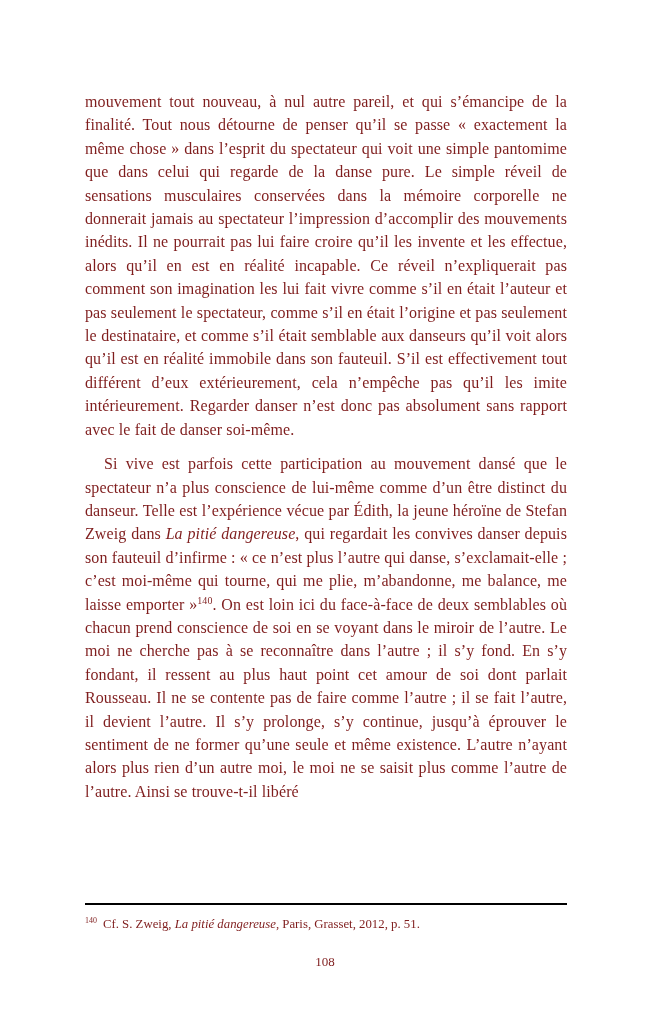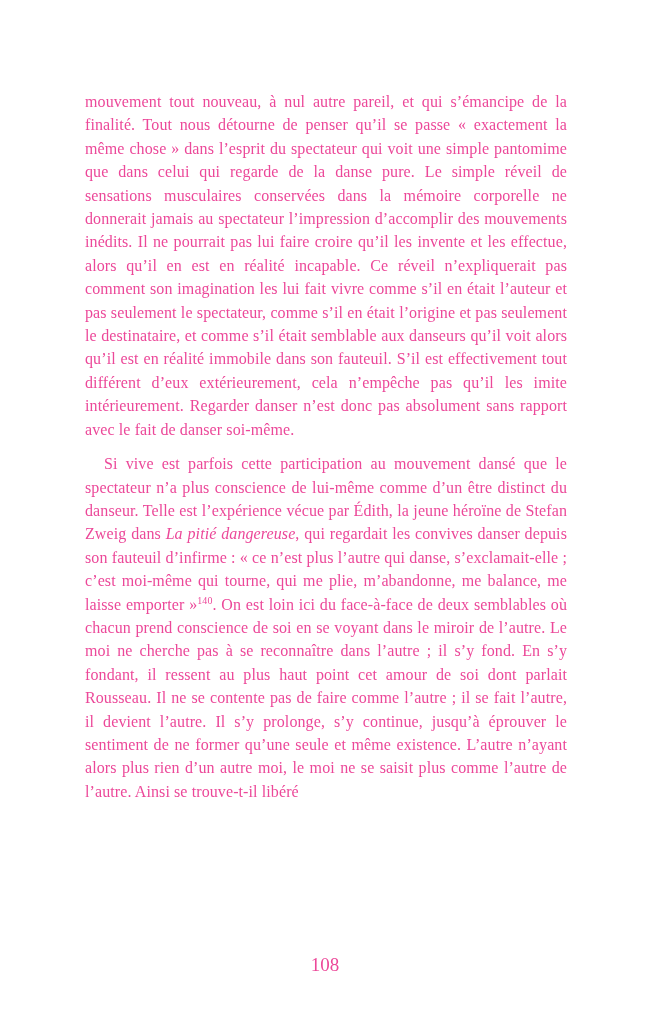--- a/index.html
+++ b/index.html
@@ -6,21 +6,21 @@
     margin: 0;
     padding: 0;
     background: #ffffff;
   }
   .page {
     position: relative;
     width: 650px;
     height: 1036px;
     background: #ffffff;
     font-family: "Liberation Serif", serif;
-    color: #ec4899;
+    color: #7f1d1d;
     overflow: hidden;
   }
   .text-block {
     position: absolute;
     top: 90px;
     left: 85px;
     width: 482px;
   }
   .para {
     margin: 0;
@@ -60,27 +60,31 @@
   }
   .footnote sup {
     margin-right: 6px;
   }
   .page-number {
     position: absolute;
     top: 954px;
     left: 0;
     width: 100%;
     text-align: center;
-    font-size: 19px;
+    font-size: 13px;
   }
 </style>
 </head>
 <body>
 
 <div class="page">
   <div class="text-block">
     <p class="para"><span>mouvement tout nouveau, à nul autre pareil, et qui s’émancipe de la finalité. Tout nous détourne de penser qu’il se passe « exactement la même chose » dans l’esprit du spectateur qui voit une simple pantomime que dans celui qui regarde de la danse pure. Le simple réveil de sensations musculaires conservées dans la mémoire corporelle ne donnerait jamais au spectateur l’impression d’accomplir des mouvements inédits. Il ne pourrait pas lui faire croire qu’il les invente et les effectue, alors qu’il en est en réalité incapable. Ce réveil n’expliquerait pas comment son imagination les lui fait vivre comme s’il en était l’auteur et pas seulement le spectateur, comme s’il en était l’origine et pas seulement le destinataire, et comme s’il était semblable aux danseurs qu’il voit alors qu’il est en réalité immobile dans son fauteuil. S’il est effectivement tout différent d’eux extérieurement, cela n’empêche pas qu’il les imite intérieurement. Regarder danser n’est donc pas absolument sans rapport avec le fait de danser soi-même.</span></p>
     <p class="para indent"><span>Si vive est parfois cette participation au mouvement dansé que le spectateur n’a plus conscience de lui-même comme d’un être distinct du danseur. Telle est l’expérience vécue par Édith, la jeune héroïne de Stefan Zweig dans </span><i>La pitié dangereuse</i><span>, qui regardait les convives danser depuis son fauteuil d’infirme : « ce n’est plus l’autre qui danse, s’exclamait-elle ; c’est moi-même qui tourne, qui me plie, m’abandonne, me balance, me laisse emporter »</span><sup>140</sup><span>. On est loin ici du face-à-face de deux semblables où chacun prend conscience de soi en se voyant dans le miroir de l’autre. Le moi ne cherche pas à se reconnaître dans l’autre ; il s’y fond. En s’y fondant, il ressent au plus haut point cet amour de soi dont parlait Rousseau. Il ne se contente pas de faire comme l’autre ; il se fait l’autre, il devient l’autre. Il s’y prolonge, s’y continue, jusqu’à éprouver le sentiment de ne former qu’une seule et même existence. L’autre n’ayant alors plus rien d’un autre moi, le moi ne se saisit plus comme l’autre de l’autre. Ainsi se trouve-t-il libéré</span></p>
   </div>
 
+  <div class="footnote-area">
+    <div class="footnote-rule"></div>
+    <p class="footnote"><sup>140</sup><span>Cf. S. Zweig, </span><i>La pitié dangereuse</i><span>, Paris, Grasset, 2012, p. 51.</span></p>
+  </div>
 
   <div class="page-number">108</div>
 </div>
 
 </body></html>

